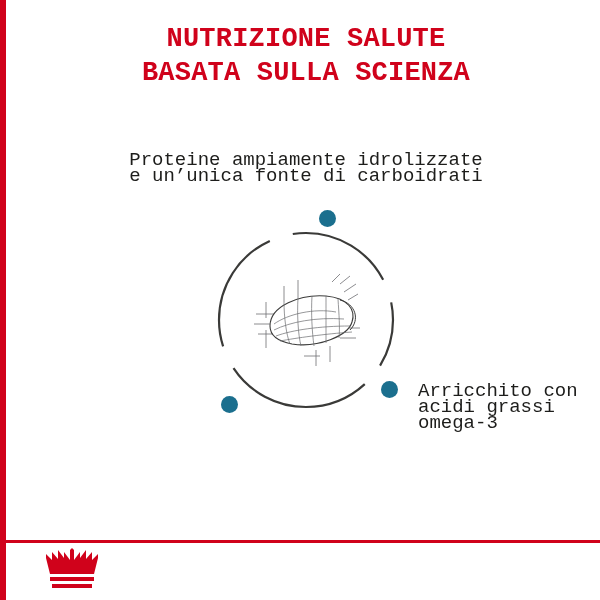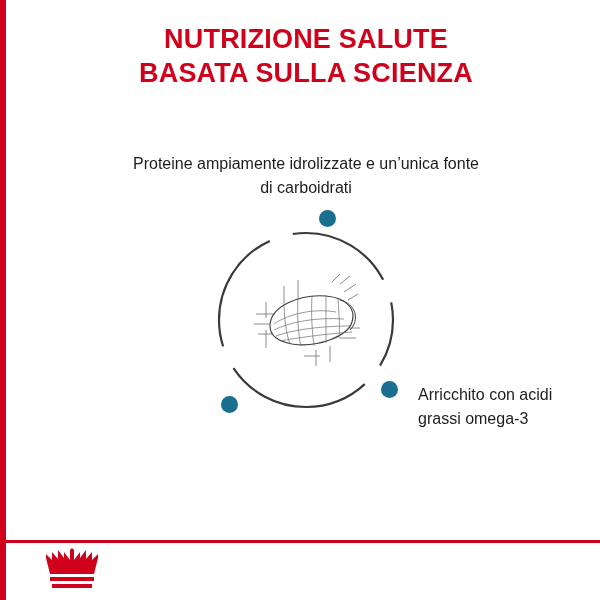--- a/index.html
+++ b/index.html
@@ -13,20 +13,21 @@
     font-family: "Liberation Sans", sans-serif;
     overflow: hidden;
   }
   .page {
     position: relative;
     width: 600px;
     height: 600px;
     box-sizing: border-box;
     border-left: 6px solid #d0021b;
     background: #ffffff;
+    font-family: Liberation Mono, monospace;
   }
   .title {
     position: absolute;
     top: 22px;
     left: 0;
     width: 600px;
     text-align: center;
     color: #d0021b;
     font-size: 27px;
     font-weight: bold;
@@ -68,22 +69,22 @@
     background: #1b6f8e;
   }
   .dot-top    { left: 313px; top: 210px; }
   .dot-right  { left: 375px; top: 381px; }
   .dot-left   { left: 215px; top: 396px; }
 
   
   .label {
     position: absolute;
     color: #1d1d1b;
-    font-size: 16px;
-    line-height: 24px;
+    font-size: 19px;
+    line-height: 16px;
   }
   .label-top {
     left: 120px;
     top: 152px;
     width: 360px;
     text-align: center;
   }
   .label-right {
     left: 412px;
     top: 383px;

